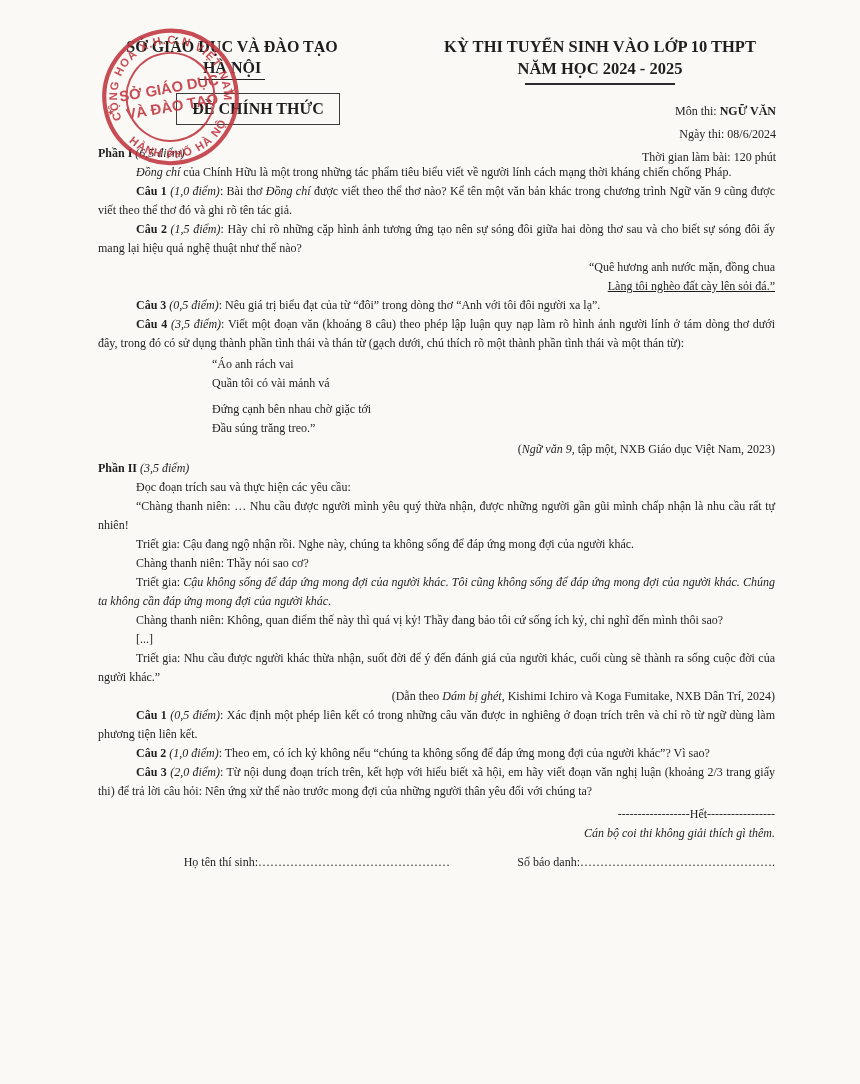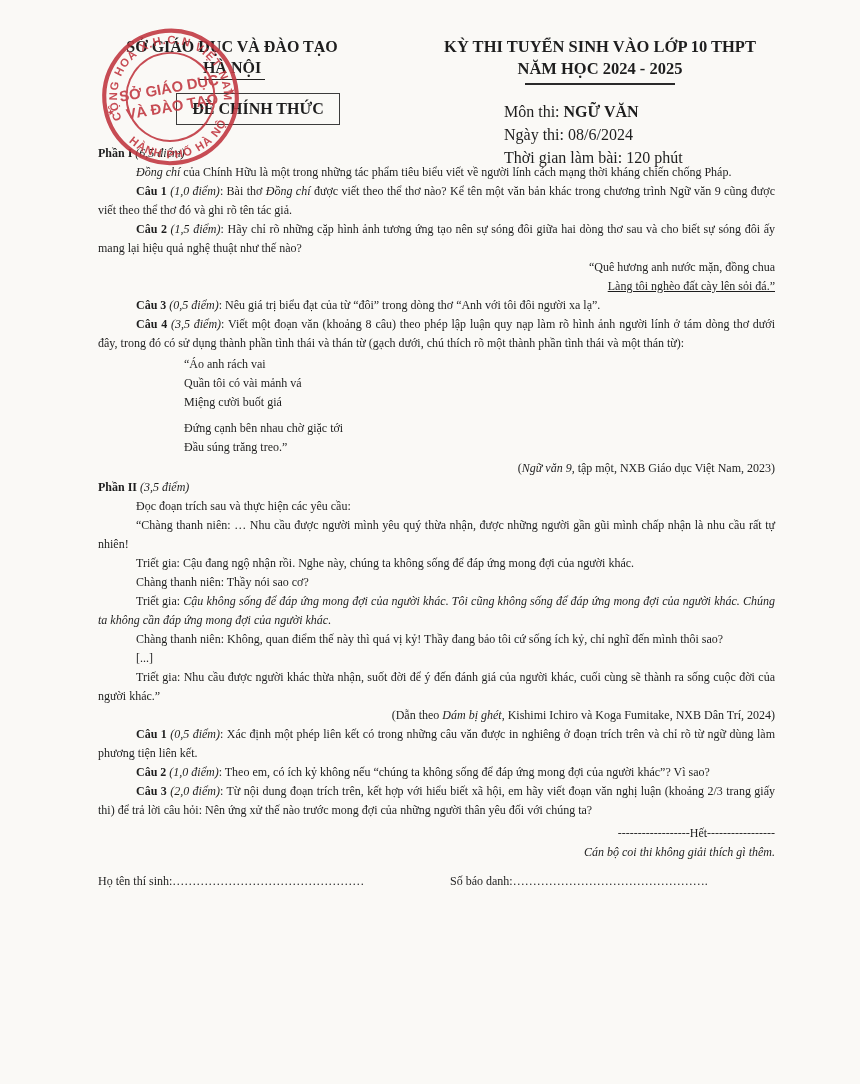--- a/index.html
+++ b/index.html
@@ -22,49 +22,49 @@
   .exam-type-box{
     display:inline-block;border:1.6px solid #3c3c3c;
     padding:4px 15px 5px;font-weight:bold;font-size:16px;background:rgba(250,249,246,.55);
   }
   .header-right{
     position:absolute;left:424px;top:36px;width:352px;
     text-align:center;font-size:16.5px;line-height:22px;
   }
   .header-right .t{font-weight:bold;}
   .title-rule{width:150px;border-bottom:2.6px solid #2a2a2a;margin:3px auto 0;}
-  .meta{margin:15px 0 0 80px;text-align:left;font-size:16px;line-height:23px;}
+  .meta{margin:15px 0 0 80px;text-align:right;font-size:12px;line-height:23px;}
   
   .stamp{
     position:absolute;left:86px;top:10px;width:168px;height:168px;
     transform:rotate(-10deg);opacity:.88;z-index:5;pointer-events:none;
   }
   .stamp svg{width:100%;height:100%;}
   .stamp .ring-txt{font-family:"Liberation Sans","DejaVu Sans",sans-serif;font-weight:bold;font-size:11.5px;letter-spacing:1.2px;fill:#c0353e;}
   .stamp .ctr{font-family:"Liberation Sans","DejaVu Sans",sans-serif;font-weight:bold;font-size:15px;fill:#c0353e;text-anchor:middle;}
   .stamp .star{font-size:9px;fill:#c0353e;text-anchor:middle;}
   
   .doc-body{
     position:absolute;left:98px;top:144px;width:677px;
     font-size:12px;line-height:19px;
   }
   p{margin:0;text-indent:38px;text-align:justify;}
   p.noind{text-indent:0;}
   .b{font-weight:bold;}
   .i{font-style:italic;}
   .right{text-align:right;text-indent:0;}
   .center{text-align:right;text-indent:0;}
-  .poem{margin:2px 0 2px 86px;text-indent:0;text-align:left;}
+  .poem{margin:2px 0 2px 114px;text-indent:0;text-align:left;}
   .poem div{line-height:19px;}
   .stanza2{margin-top:7px;}
   .couplet{margin-left:200px;text-align:right;}
   .couplet .ind2{margin-left:12px;text-decoration:underline;}
   .het{margin-top:4px;}
   .footer{margin-top:9px;}
-  .frow{display:flex;line-height:21px;}
+  .frow{display:flex;line-height:21px;text-align:right;}
   .fcell1{flex:0 0 352px;}
   .fcell2{flex:1;}
 </style>
 </head>
 <body>
 
 <div class="page">
 
   <div class="stamp">
     <svg viewBox="0 0 170 170">
@@ -117,21 +117,20 @@
       <div class="ind2">Làng tôi nghèo đất cày lên sỏi đá.”</div>
     </div>
 
     <p><span class="b">Câu 3</span><span class="i"> (0,5 điểm)</span><span>: Nêu giá trị biểu đạt của từ “đôi” trong dòng thơ “Anh với tôi đôi người xa lạ”.</span></p>
 
     <p><span class="b">Câu 4</span><span class="i"> (3,5 điểm)</span><span>: Viết một đoạn văn (khoảng 8 câu) theo phép lập luận quy nạp làm rõ hình ảnh người lính ở tám dòng thơ dưới đây, trong đó có sử dụng thành phần tình thái và thán từ (gạch dưới, chú thích rõ một thành phần tình thái và một thán từ):</span></p>
 
     <div class="poem">
       <div>“Áo anh rách vai</div>
       <div class="ind2">Quần tôi có vài mảnh vá</div>
-      <div class="ind2">Miệng cười buốt giá</div>
     </div>
     <div class="poem stanza2">
       <div class="ind2">Đứng cạnh bên nhau chờ giặc tới</div>
       <div class="ind2">Đầu súng trăng treo.”</div>
     </div>
 
     <p class="right"><span>(</span><span class="i">Ngữ văn 9</span><span>, tập một, NXB Giáo dục Việt Nam, 2023)</span></p>
 
     <p class="noind"><span class="b">Phần II</span><span class="i"> (3,5 điểm)</span></p>
 

